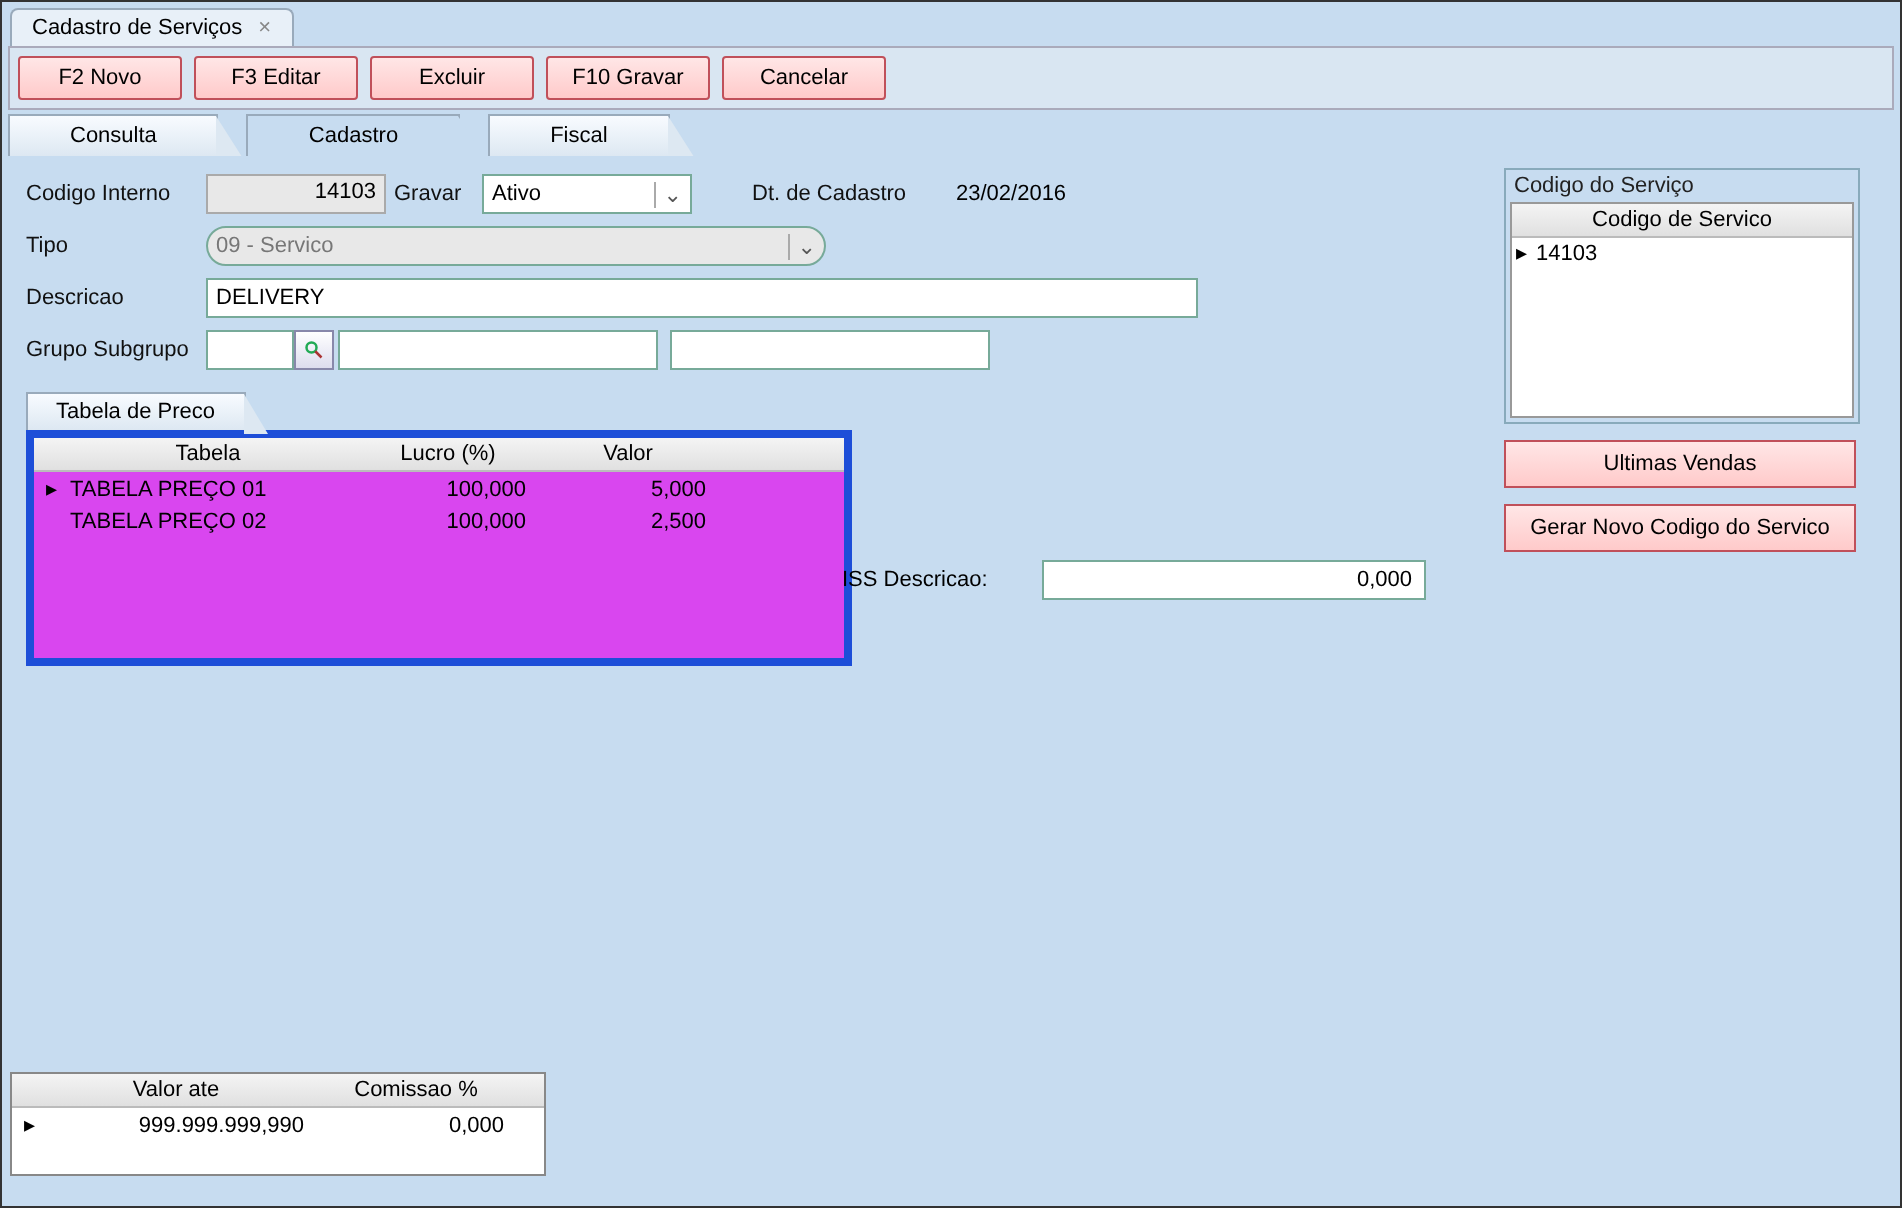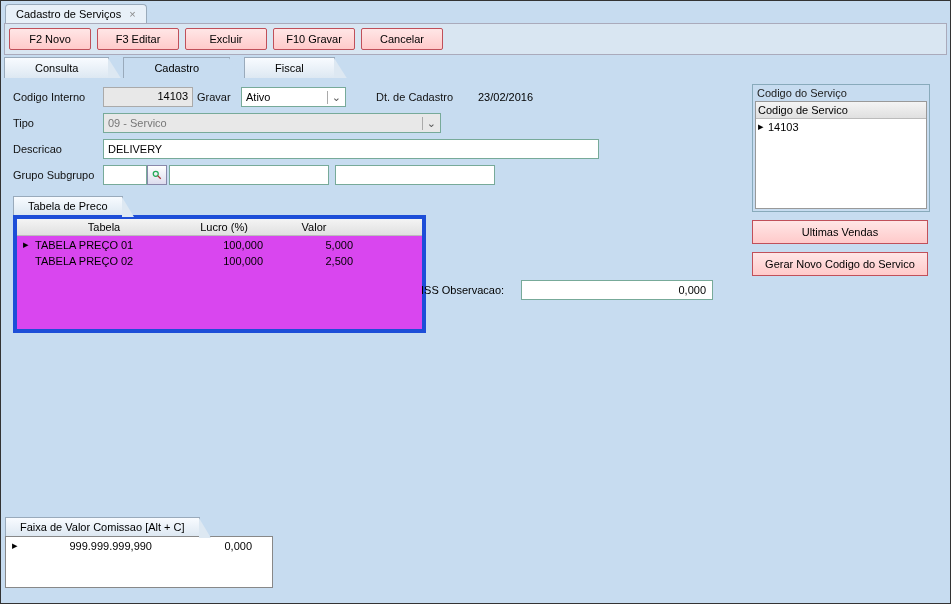--- a/index.html
+++ b/index.html
@@ -29,21 +29,21 @@
 
     .lookup-btn { width: 20px; height: 20px; background: linear-gradient(#fff, #dde); border: 1px solid #88a; display: inline-flex; align-items: center; justify-content: center; cursor: pointer; }
     .lookup-icon { width: 10px; height: 10px; }
 
     textarea { background: #fff; border: 1px solid #7a9; resize: none; padding: 2px; }
 
     .right-panel { position: absolute; top: 6px; right: 20px; width: 178px; }
     .fieldset { border: 1px solid #8ab; padding: 2px; }
     .fieldset-title { font-size: 11px; color: #222; margin-bottom: 2px; padding-left: 2px; }
     .grid-small { background: #fff; border: 1px solid #999; height: 108px; }
-    .grid-header { background: linear-gradient(#f4f4f4, #e0e0e0); border-bottom: 1px solid #bbb; padding: 2px; font-size: 11px; }
+    .grid-header { background: linear-gradient(#f4f4f4, #e0e0e0); border-bottom: 1px solid #bbb; text-align: center; padding: 2px; font-size: 11px; }
     .grid-row { display: flex; align-items: center; padding: 1px 2px; }
     .row-marker { width: 10px; color: #000; }
 
     .btn-wide { width: 176px; height: 24px; margin-top: 8px; background: linear-gradient(#ffe6e6, #ffcaca); border: 1px solid #c0505a; cursor: pointer; display: block; }
 
     .section-tab { background: linear-gradient(#f8fbff, #dde8f2); border: 1px solid #9ab; border-bottom: none; padding: 3px 14px; display: inline-block; position: relative; }
     .section-tab::after { content: ''; position: absolute; right: -12px; top: 0; width: 0; height: 0; border-left: 12px solid #dde8f2; border-top: 20px solid transparent; }
 
     .price-grid { background: #d946ef; border: 4px solid #1d4ed8; width: 413px; height: 118px; }
     .price-header { display: flex; background: linear-gradient(#f4f4f4, #e0e0e0); border-bottom: 1px solid #bbb; }
@@ -88,21 +88,21 @@
     <div class="select" style="width:105px;">
       <span>Ativo</span>
       <span class="arrow">⌄</span>
     </div>
     <div class="label" style="width:100px; margin-left:30px;">Dt. de Cadastro</div>
     <div style="padding:2px;">23/02/2016</div>
   </div>
 
   <div class="form-row">
     <div class="label">Tipo</div>
-    <div class="select disabled" style="width:338px;">
+    <div class="select disabled" style="width:310px;border-radius:10px;">
       <span>09 - Servico</span>
       <span class="arrow">⌄</span>
     </div>
   </div>
 
   <div class="form-row">
     <div class="label">Descricao</div>
     <input class="input-text" style="width: 496px;" value="DELIVERY">
   </div>
 
@@ -130,21 +130,21 @@
           <span class="row-marker">▸</span>
           <span>14103</span>
         </div>
       </div>
     </div>
     <button class="btn-wide">Ultimas Vendas</button>
     <button class="btn-wide">Gerar Novo Codigo do Servico</button>
   </div>
 
   <div class="iss-row">
-    <div style="width:100px;">ISS Observacao:</div>
+    <div style="width:100px;">ISS Descricao:</div>
     <input class="iss-input" value="0,000" style="">
   </div>
 
   <div style="margin-top:10px;">
     <div class="section-tab">Tabela de Preco</div>
     <div class="price-grid">
       <div class="price-header">
         <div style="width:12px;"></div>
         <div style="width:150px; text-align:center;">Tabela</div>
         <div style="width:90px; text-align:center;">Lucro (%)</div>
@@ -159,22 +159,26 @@
       <div class="price-row">
         <div style="width:12px;"></div>
         <div style="width:150px;">TABELA PREÇO 02</div>
         <div style="width:90px; text-align:right;">100,000</div>
         <div style="width:90px; text-align:right;">2,500</div>
       </div>
     </div>
   </div>
 
   <div style="position:absolute; bottom:10px; left:4px;">
-    <div class="section-tab">Faixa de Valor Comissao [Alt + C]</div>
     <div class="comm-grid">
+      <div class="price-header">
+        <div style="width:12px;"></div>
+        <div style="width:140px; text-align:center;">Valor ate</div>
+        <div style="width:100px; text-align:center;">Comissao %</div>
+      </div>
       <div class="price-row">
         <div style="width:12px;" class="row-marker">▸</div>
         <div style="width:140px; text-align:right;">999.999.999,990</div>
         <div style="width:100px; text-align:right;">0,000</div>
       </div>
     </div>
   </div>
 
 </div>
 

